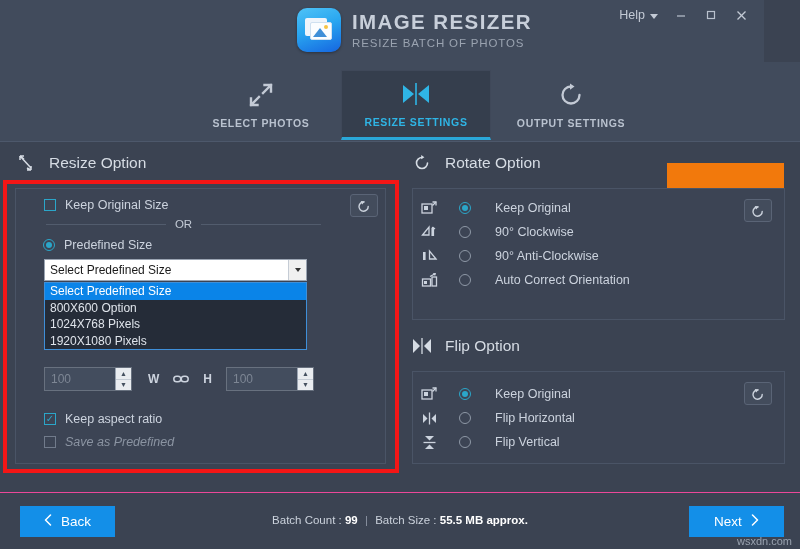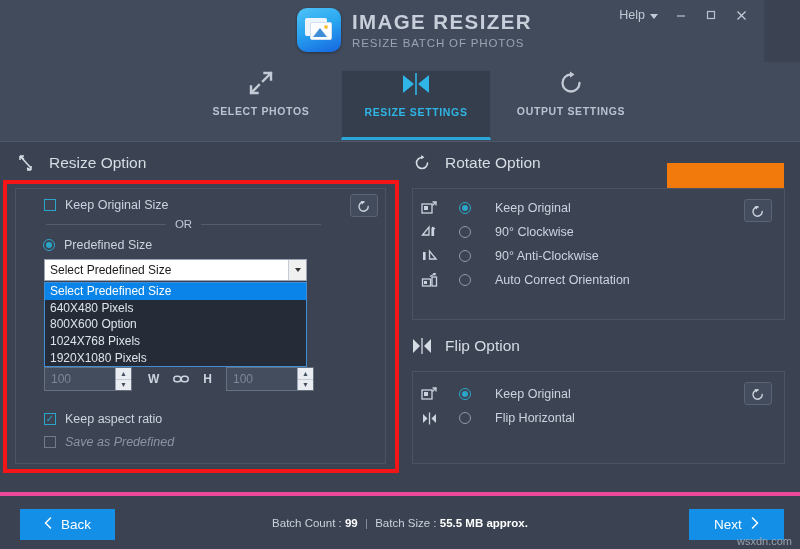--- a/index.html
+++ b/index.html
@@ -77,21 +77,21 @@
   }
 
   
   #tabbar {
     position: absolute; left: 0; top: 62px; width: 800px; height: 80px;
     background: #414b5c;
     border-bottom: 1px solid #4d586b;
   }
   .tab {
     position: absolute; top: 8px; width: 150px; height: 70px;
-    display: flex; flex-direction: column; align-items: center; 
+    display: flex; flex-direction: column; align-items: center; justify-content: center;
     gap: 9px;
   }
   .tab .tab-label {
     font-size: 10.5px; font-weight: bold; letter-spacing: .65px; color: #b9c2cf;
   }
   .tab.active {
     background: #353e4d;
     border: 1px solid #55607350;
     border-bottom: 3px solid #2aa7d8;
   }
@@ -237,21 +237,21 @@
   .rot-row .glyph {
     width: 32px; display: flex; align-items: center; justify-content: center;
     color: #ccd3de;
   }
   .rot-row .radio { margin-left: 14px; }
   .rot-row .rot-label { font-size: 12.5px; color: #ccd3de; margin-left: 24px; }
 
   
   #bottombar {
     position: absolute; left: 0; bottom: 0; width: 800px; height: 57px;
-    background: #3b4352; border-top: 4px solid #ec4899; padding-left: 23px;
+    background: #3b4352; border-top: 1px solid #ec4899; padding-left: 23px;
   }
   .nav-btn {
     position: absolute; top: 13px; height: 31px; width: 95px;
     background: #138fe8; color: #ffffff; border: none; cursor: pointer;
     display: flex; align-items: center; justify-content: center; gap: 9px;
     font-size: 13.5px;
   }
   #back-button { left: 20px; }
   #next-button { right: 16px; }
   #batch-info {
@@ -377,21 +377,20 @@
 
   <div id="combo">
     <span class="combo-value">Select Predefined Size</span>
     <span class="combo-arrow">
         <i></i>
       </span>
   </div>
 
   <div id="combo-list">
     <div class="combo-item sel">Select Predefined Size</div>
-    <div class="combo-item">640X480 Pixels</div>
     <div class="combo-item">800X600 Option</div>
     <div class="combo-item">1024X768 Pixels</div>
     <div class="combo-item">1920X1080 Pixels</div>
   </div>
 
   <div id="dim-row">
     <div class="spinner">
       <span class="sp-val">100</span>
       <span class="sp-btns">
         <i>▲</i>
@@ -537,20 +536,31 @@
           <svg width="17" height="17" viewBox="0 0 17 17">
             <path d="M2 4 L6.5 8.5 L2 13 Z" fill="#ccd3de"></path>
             <path d="M15 4 L10.5 8.5 L15 13 Z" fill="#ccd3de"></path>
             <line x1="8.5" y1="2.5" x2="8.5" y2="14.5" stroke="#ccd3de" stroke-width="1.3"></line>
           </svg>
         </span>
         <span class="radio"></span>
         <span class="rot-label">Flip Horizontal</span>
       </div>
 
+      <div class="rot-row">
+        <span class="glyph">
+          <svg width="17" height="17" viewBox="0 0 17 17">
+            <path d="M4 2 L8.5 6.5 L13 2 Z" fill="#ccd3de"></path>
+            <path d="M4 15 L8.5 10.5 L13 15 Z" fill="#ccd3de"></path>
+            <line x1="2.5" y1="8.5" x2="14.5" y2="8.5" stroke="#ccd3de" stroke-width="1.3"></line>
+          </svg>
+        </span>
+        <span class="radio"></span>
+        <span class="rot-label">Flip Vertical</span>
+      </div>
     </div>
   </div>
 
   <div id="bottombar">
     <button class="nav-btn" id="back-button">
       <span>
         <svg width="8" height="12" viewBox="0 0 8 12">
           <path d="M6.5 1 L1.5 6 L6.5 11" fill="none" stroke="#ffffff" stroke-width="1.5" stroke-linecap="round" stroke-linejoin="round"></path>
         </svg>
       </span>

